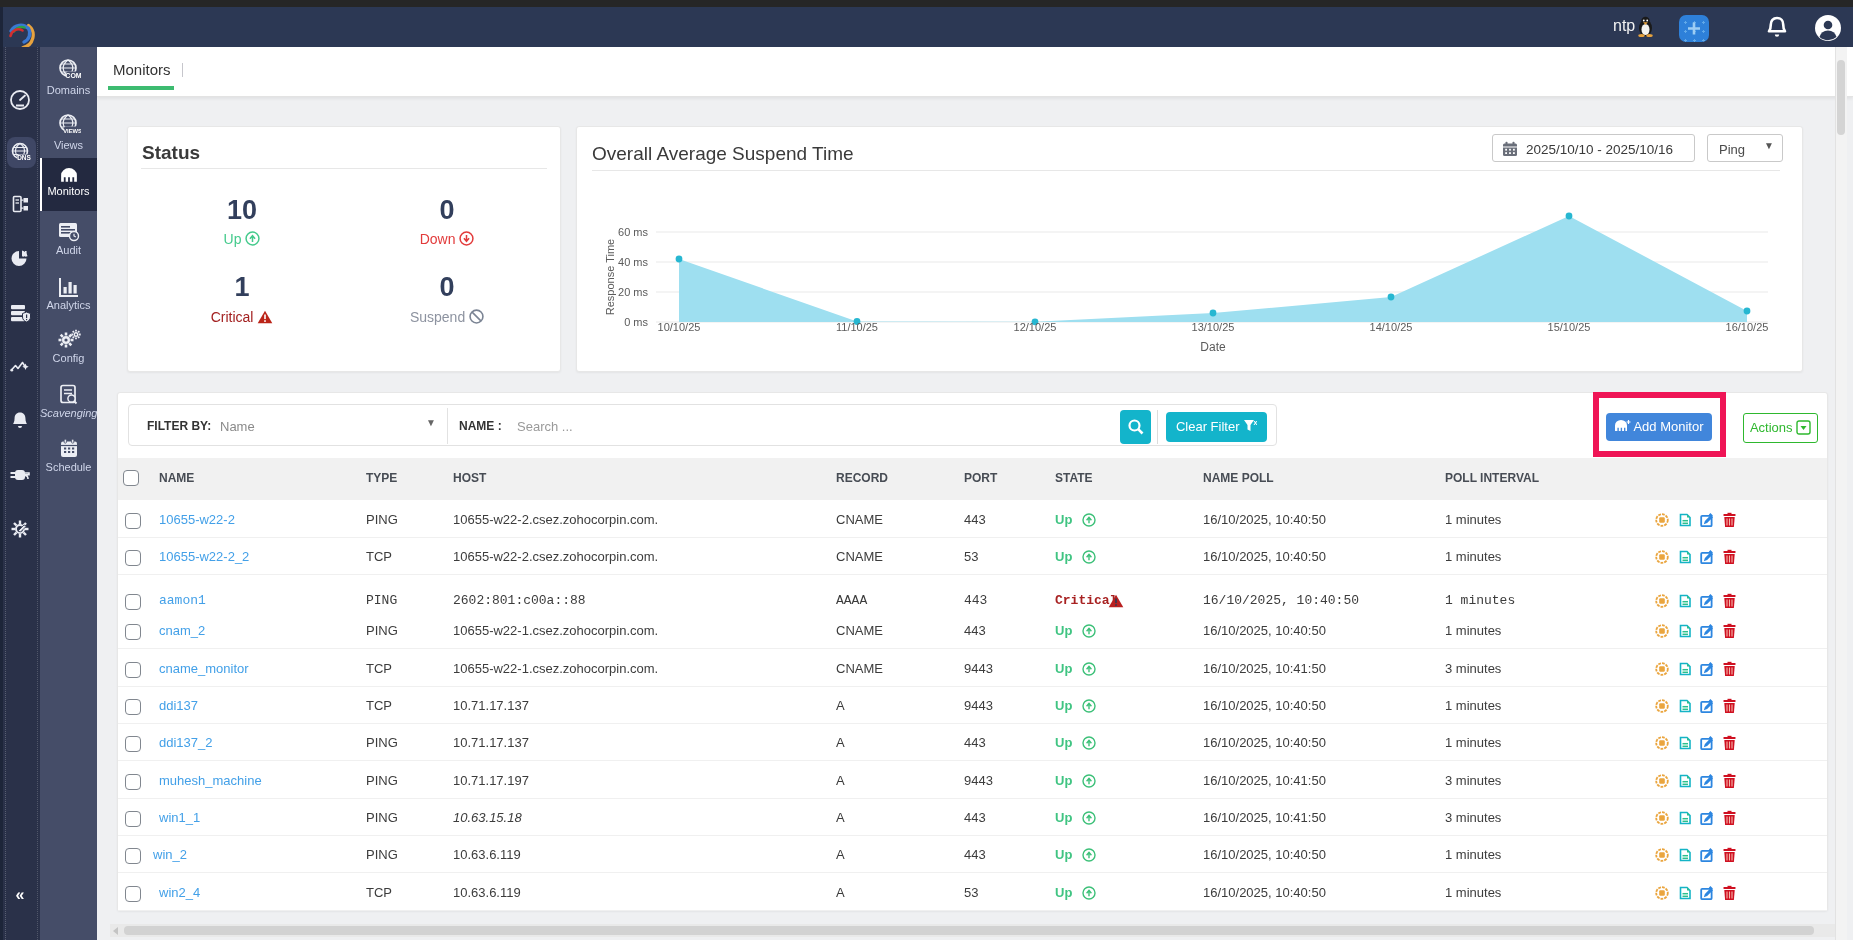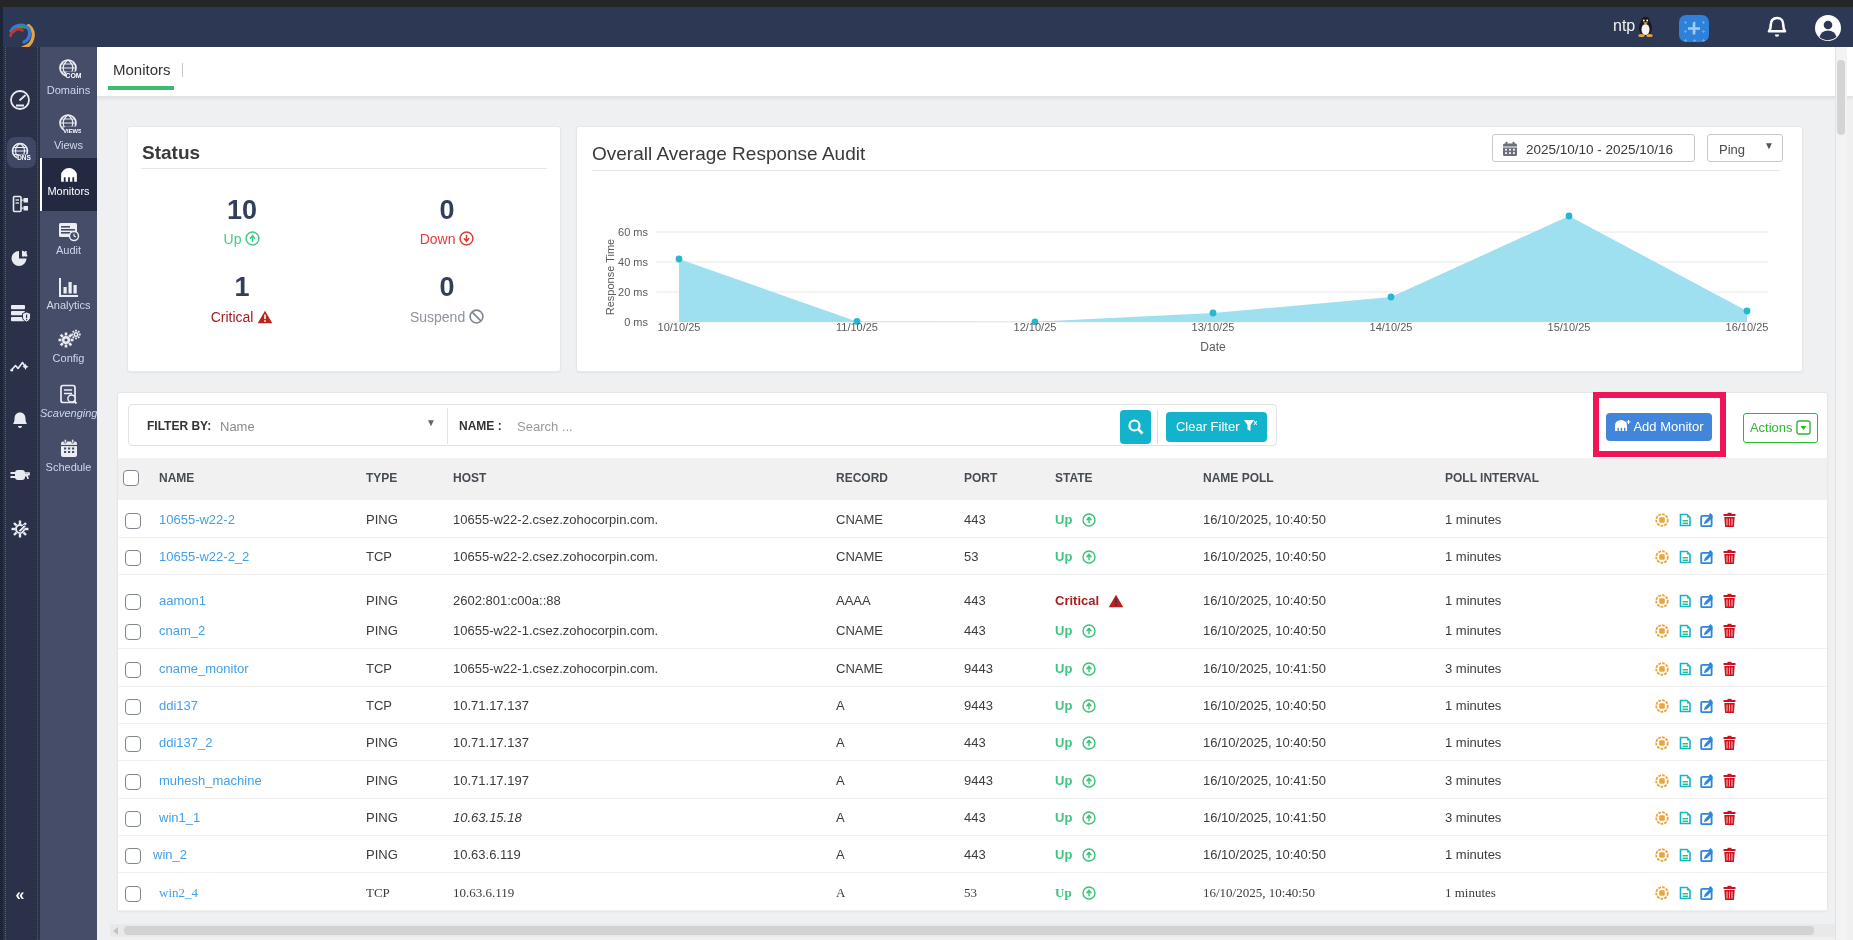--- a/index.html
+++ b/index.html
@@ -261,21 +261,21 @@
 <div class="abs" id="mon-bar"></div>
 <div class="abs" id="tabbar"></div>
 <div class="abs" id="tabtext">Monitors</div>
 <div class="abs" id="tabline"></div>
 <div class="abs" id="tabsep"></div>
 
 <div class="card" id="statuscard"></div>
 <div class="card" id="chartcard"></div>
 <div class="cardtitle" style="left:142px; top:142px;font-weight:bold;">Status</div>
 <div class="cardhr" style="left:141px; top:168px; width:406px;"></div>
-<div class="cardtitle" style="left:592px; top:143px;">Overall Average Response Audit</div>
+<div class="cardtitle" style="left:592px; top:143px;">Overall Average Suspend Time</div>
 <div class="cardhr" style="left:592px; top:170px; width:1188px;"></div>
 <div class="abs" style="left:1492px; top:134px; width:203px; height:28px; border:1px solid #c9c9c9; border-radius:3px; background:#fff;">
 <svg style="position:absolute; left:9px; top:6px;" width="16" height="16" viewBox="0 0 16 16">
       <rect x="1" y="2.5" width="14" height="12.5" rx="1.5" fill="#6a6f7a"></rect>
       <rect x="3.5" y="0.8" width="2" height="3.4" rx="0.8" fill="#6a6f7a"></rect>
       <rect x="10.5" y="0.8" width="2" height="3.4" rx="0.8" fill="#6a6f7a"></rect>
       <line x1="1" y1="6" x2="15" y2="6" stroke="#fff" stroke-width="1"></line>
       <g fill="#fff">
         <rect x="3.2" y="7.8" width="1.8" height="1.8"></rect>
         <rect x="7.1" y="7.8" width="1.8" height="1.8"></rect>
@@ -446,21 +446,21 @@
 <path d="M49.8 12.2 l1.1-3.3 5.8-5.9 2.3 2.3 -5.9 5.8 z" fill="#2d86e0"></path>
       <path d="M55.6 1.9 l2.5 2.5" stroke="#2d86e0" stroke-width="2.2"></path>
 <rect x="69.5" y="2" width="12" height="2" rx="0.5" fill="#cf1021"></rect>
 <rect x="73.5" y="0.8" width="4" height="1.4" fill="#cf1021"></rect>
 <path d="M70.3 5 h10.4 l-0.8 10 h-8.8 z" fill="#cf1021"></path>
 <line x1="73" y1="6.5" x2="73" y2="13.5" stroke="#f6b8ad" stroke-width="1.1"></line>
 <line x1="75.5" y1="6.5" x2="75.5" y2="13.5" stroke="#f6b8ad" stroke-width="1.1"></line>
 <line x1="78" y1="6.5" x2="78" y2="13.5" stroke="#f6b8ad" stroke-width="1.1"></line>
 </svg>
 </div>
-<div class="row" style="top:582px;">
+<div class="row" style="top:582px;font-family:Liberation Mono, monospace;">
 <div class="cb" style="left:7px; top:12px;"></div>
 <div class="cell link" style="left:41px;">aamon1</div>
 <div class="cell" style="left:248px;">PING</div>
 <div class="cell" style="left:335px;">2602:801:c00a::88</div>
 <div class="cell" style="left:718px;">AAAA</div>
 <div class="cell" style="left:846px;">443</div>
 <div class="cell critical" style="left:937px;">Critical</div>
     <svg width="16" height="14" viewBox="0 0 16 14" style="position:absolute; left:990px; top:12px;">
       <path d="M8 0.8 L15.3 13.2 H0.7 Z" fill="#b92020"></path>
       <rect x="7.2" y="4.5" width="1.6" height="4.6" fill="#2c3854"></rect>
@@ -703,21 +703,21 @@
 <path d="M49.8 12.2 l1.1-3.3 5.8-5.9 2.3 2.3 -5.9 5.8 z" fill="#2d86e0"></path>
       <path d="M55.6 1.9 l2.5 2.5" stroke="#2d86e0" stroke-width="2.2"></path>
 <rect x="69.5" y="2" width="12" height="2" rx="0.5" fill="#cf1021"></rect>
 <rect x="73.5" y="0.8" width="4" height="1.4" fill="#cf1021"></rect>
 <path d="M70.3 5 h10.4 l-0.8 10 h-8.8 z" fill="#cf1021"></path>
 <line x1="73" y1="6.5" x2="73" y2="13.5" stroke="#f6b8ad" stroke-width="1.1"></line>
 <line x1="75.5" y1="6.5" x2="75.5" y2="13.5" stroke="#f6b8ad" stroke-width="1.1"></line>
 <line x1="78" y1="6.5" x2="78" y2="13.5" stroke="#f6b8ad" stroke-width="1.1"></line>
 </svg>
 </div>
-<div class="row" style="top:873.5px;font-family:Liberation Serif, serif;">
+<div class="row" style="top:873.5px;">
 <div class="cb" style="left:7px; top:12px;"></div>
 <div class="cell link" style="left:41px;">win2_4</div>
 <div class="cell" style="left:248px;">TCP</div>
 <div class="cell" style="left:335px;">10.63.6.119</div>
 <div class="cell" style="left:718px;">A</div>
 <div class="cell" style="left:846px;">53</div>
 <div class="cell up" style="left:937px;">Up</div>
     <svg width="14" height="14" viewBox="0 0 14 14" style="position:absolute; left:964px; top:12px;">
       <circle cx="7" cy="7" r="6" fill="none" stroke="#3cc078" stroke-width="1.4"></circle>
       <path d="M7 10.2 V5 M4.6 7.2 L7 4.4 l2.4 2.8" fill="none" stroke="#3cc078" stroke-width="1.4"></path>

